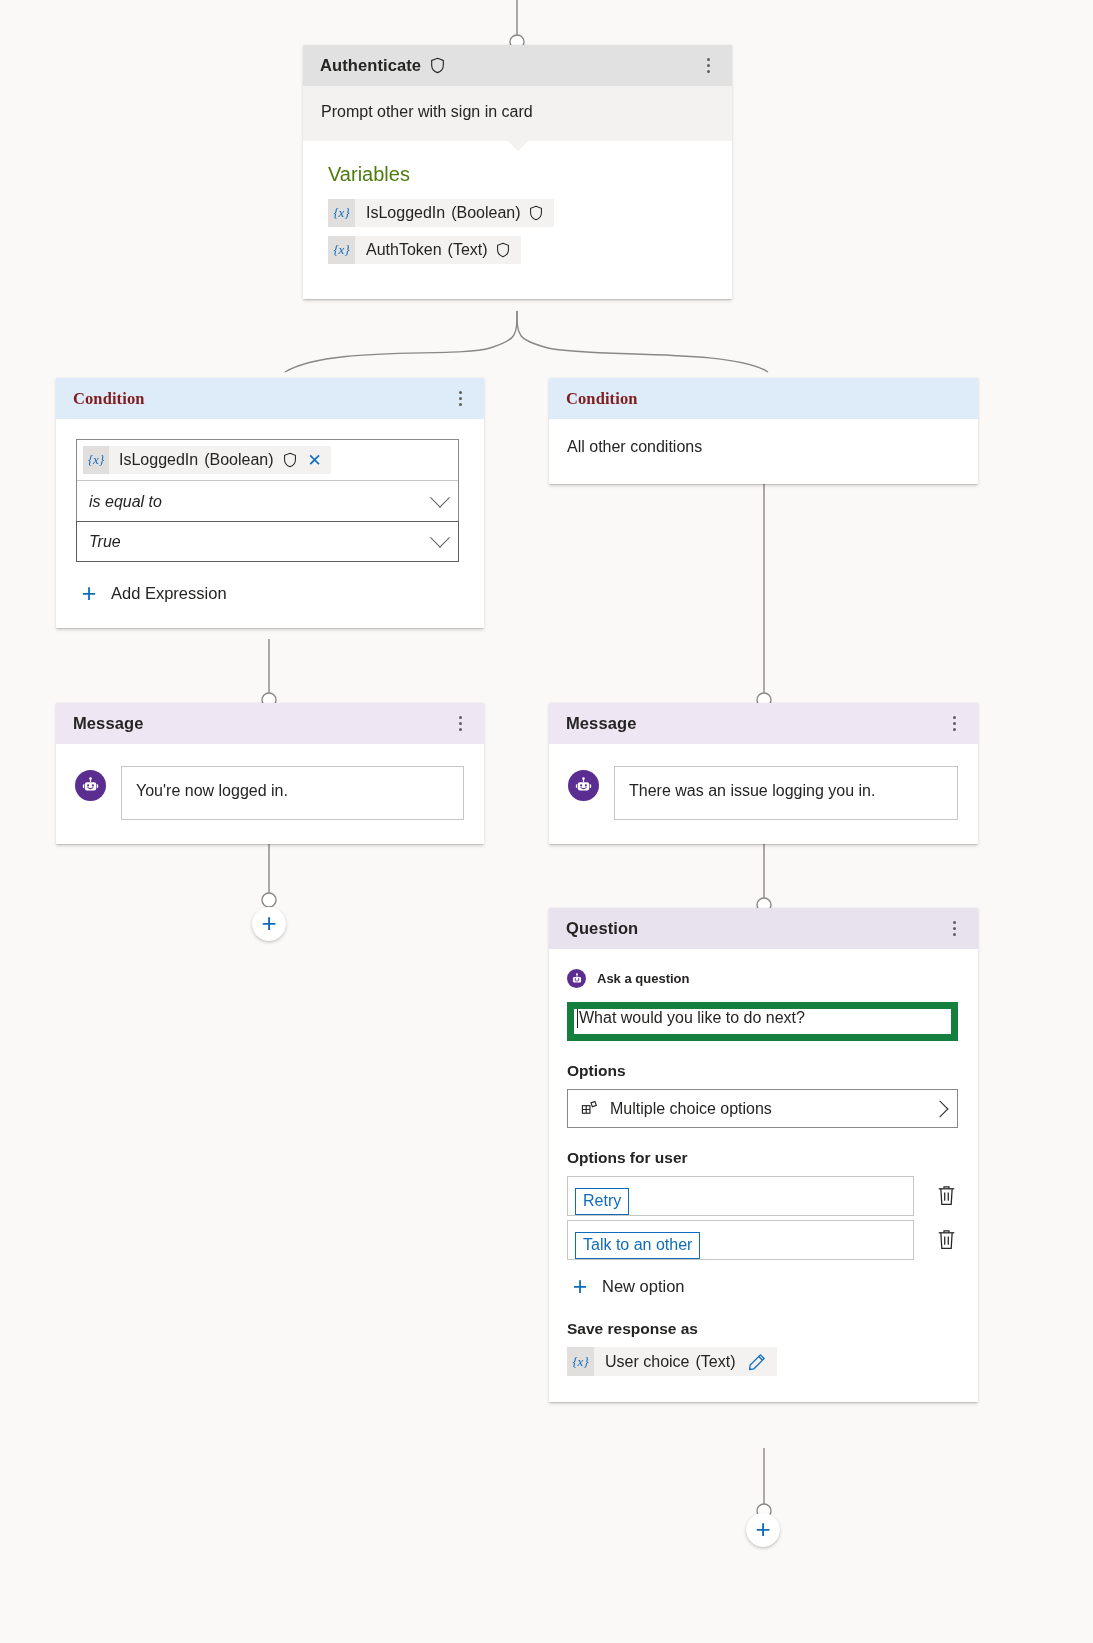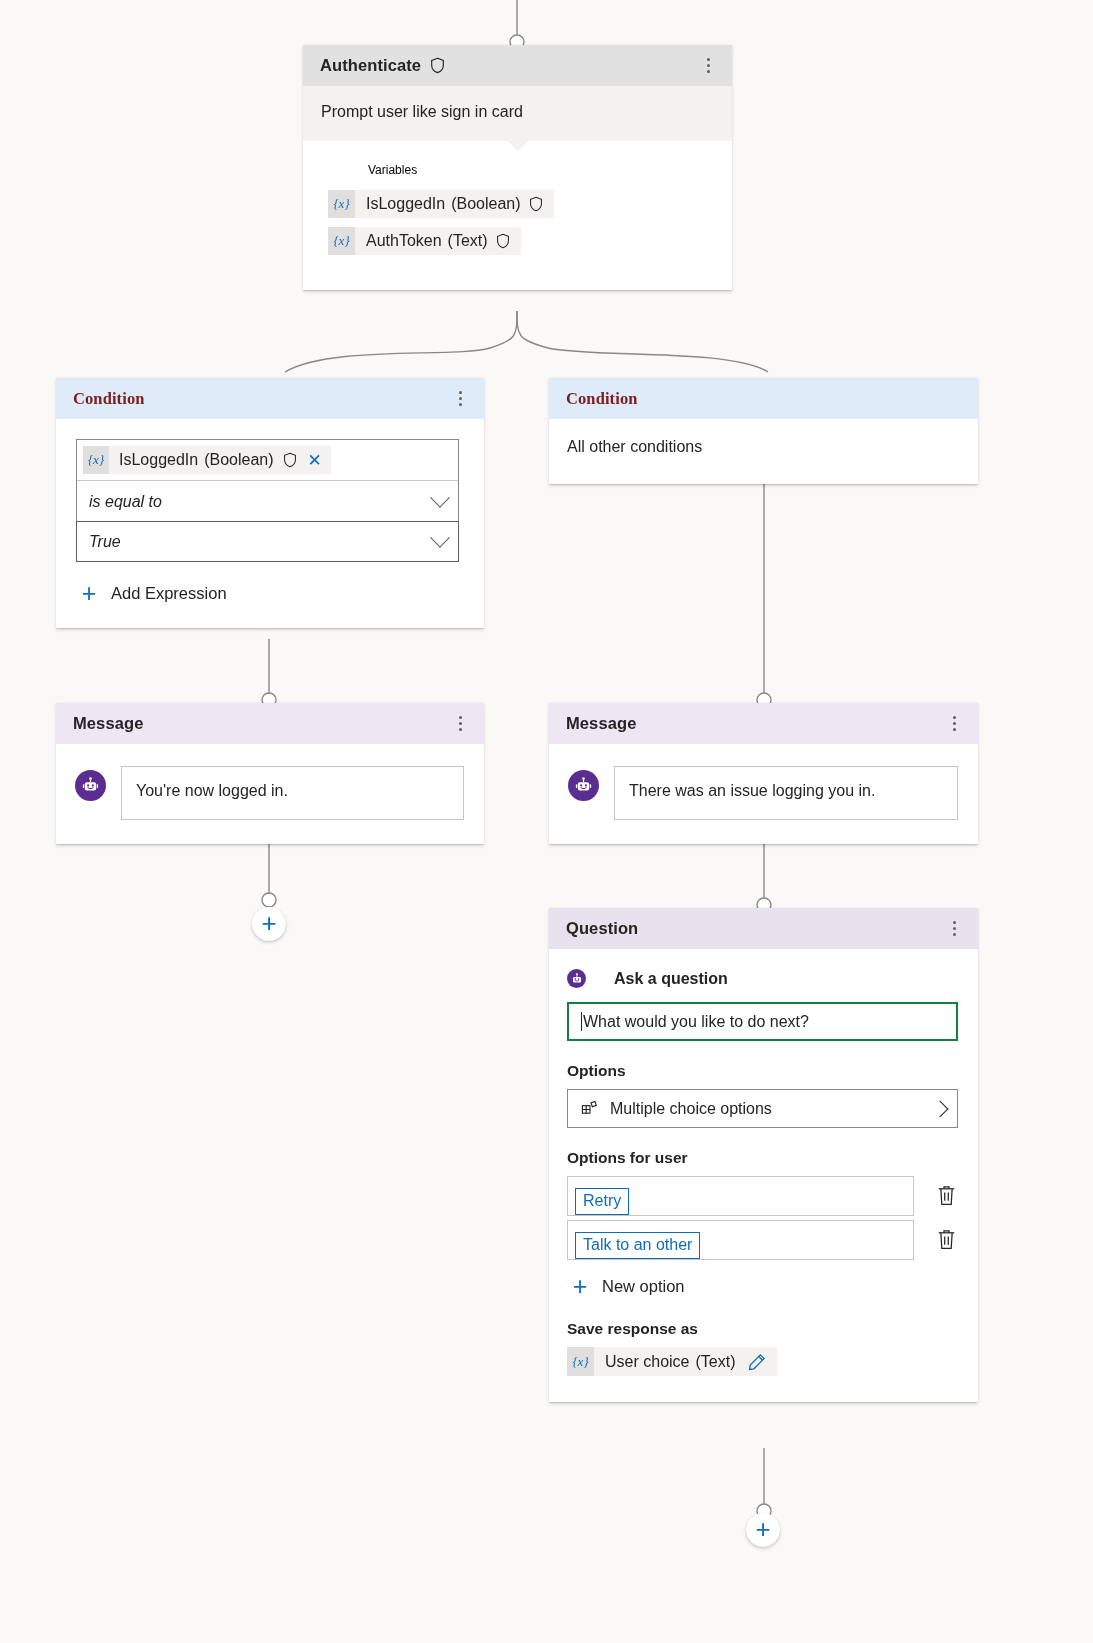--- a/index.html
+++ b/index.html
@@ -78,21 +78,21 @@
   .auth-sub .notch::after {
     content: "";
     position: absolute;
     left: 0; top: -11px;
     width: 22px; height: 22px;
     background: #f3f2f1;
     transform: rotate(45deg) scale(0.72);
     transform-origin: center;
   }
   .auth-body { padding: 22px 18px 26px 25px; background:#fff; }
-  .auth-body .label { font-size: 12px; margin-bottom: 13px; color:#000000;margin-left:40px; }
+  .auth-body .label { font-size: 20px; margin-bottom: 13px; color:#4d7c0f; }
   .var-chip {
     display: inline-flex; align-items: center;
     background: #f3f2f1;
     height: 28px;
     padding-right: 10px;
     font-size: 16px;
     margin-bottom: 9px;
   }
   .var-chip .xbadge {
     display: inline-flex; align-items: center; justify-content: center;
@@ -203,26 +203,26 @@
   
   #node-question { left: 549px; top: 908px; width: 429px; }
   .q-body { padding: 20px 20px 26px 18px; background: #fff; }
   .q-askrow { display: flex; align-items: center; margin-bottom: 14px; }
   .q-dot {
     width: 19px; height: 19px; border-radius: 50%;
     background: #5c2d91;
     display: flex; align-items: center; justify-content: center;
     margin-right: 11px; flex: 0 0 auto;
   }
-  .q-asklabel { font-size: 16px; font-weight: 700; margin-left: 17px; }
+  .q-asklabel { font-size: 13px; font-weight: 700; }
   .q-input {
-    border: 2px solid #15803d;
+    border: 7px solid #15803d;
     height: 39px;
-    display: flex; align-items: center;
-    padding: 0 12px;
+    display: flex; align-items: flex-start;
+    padding: 0 3px;
     font-size: 16px;
     position: relative;
     background: #fff;
   }
   .caret {
     display: inline-block;
     width: 1px; height: 19px;
     background: #252423;
     margin-right: 1px;
   }
@@ -350,21 +350,21 @@
         </svg>
       </span>
       <span class="spacer"></span>
       <span class="kebab">
           <i></i>
           <i></i>
           <i></i>
         </span>
     </div>
     <div class="auth-sub">
-      <span>Prompt user like sign in card</span>
+      <span>Prompt other with sign in card</span>
       <span class="notch"></span>
     </div>
     <div class="auth-body">
       <div class="label">Variables</div>
 
       <div class="chip-row">
         <span class="var-chip">
           <span class="xbadge">{x}</span>
           <span class="vname">IsLoggedIn</span>
           <span class="vtype">(Boolean)</span>

